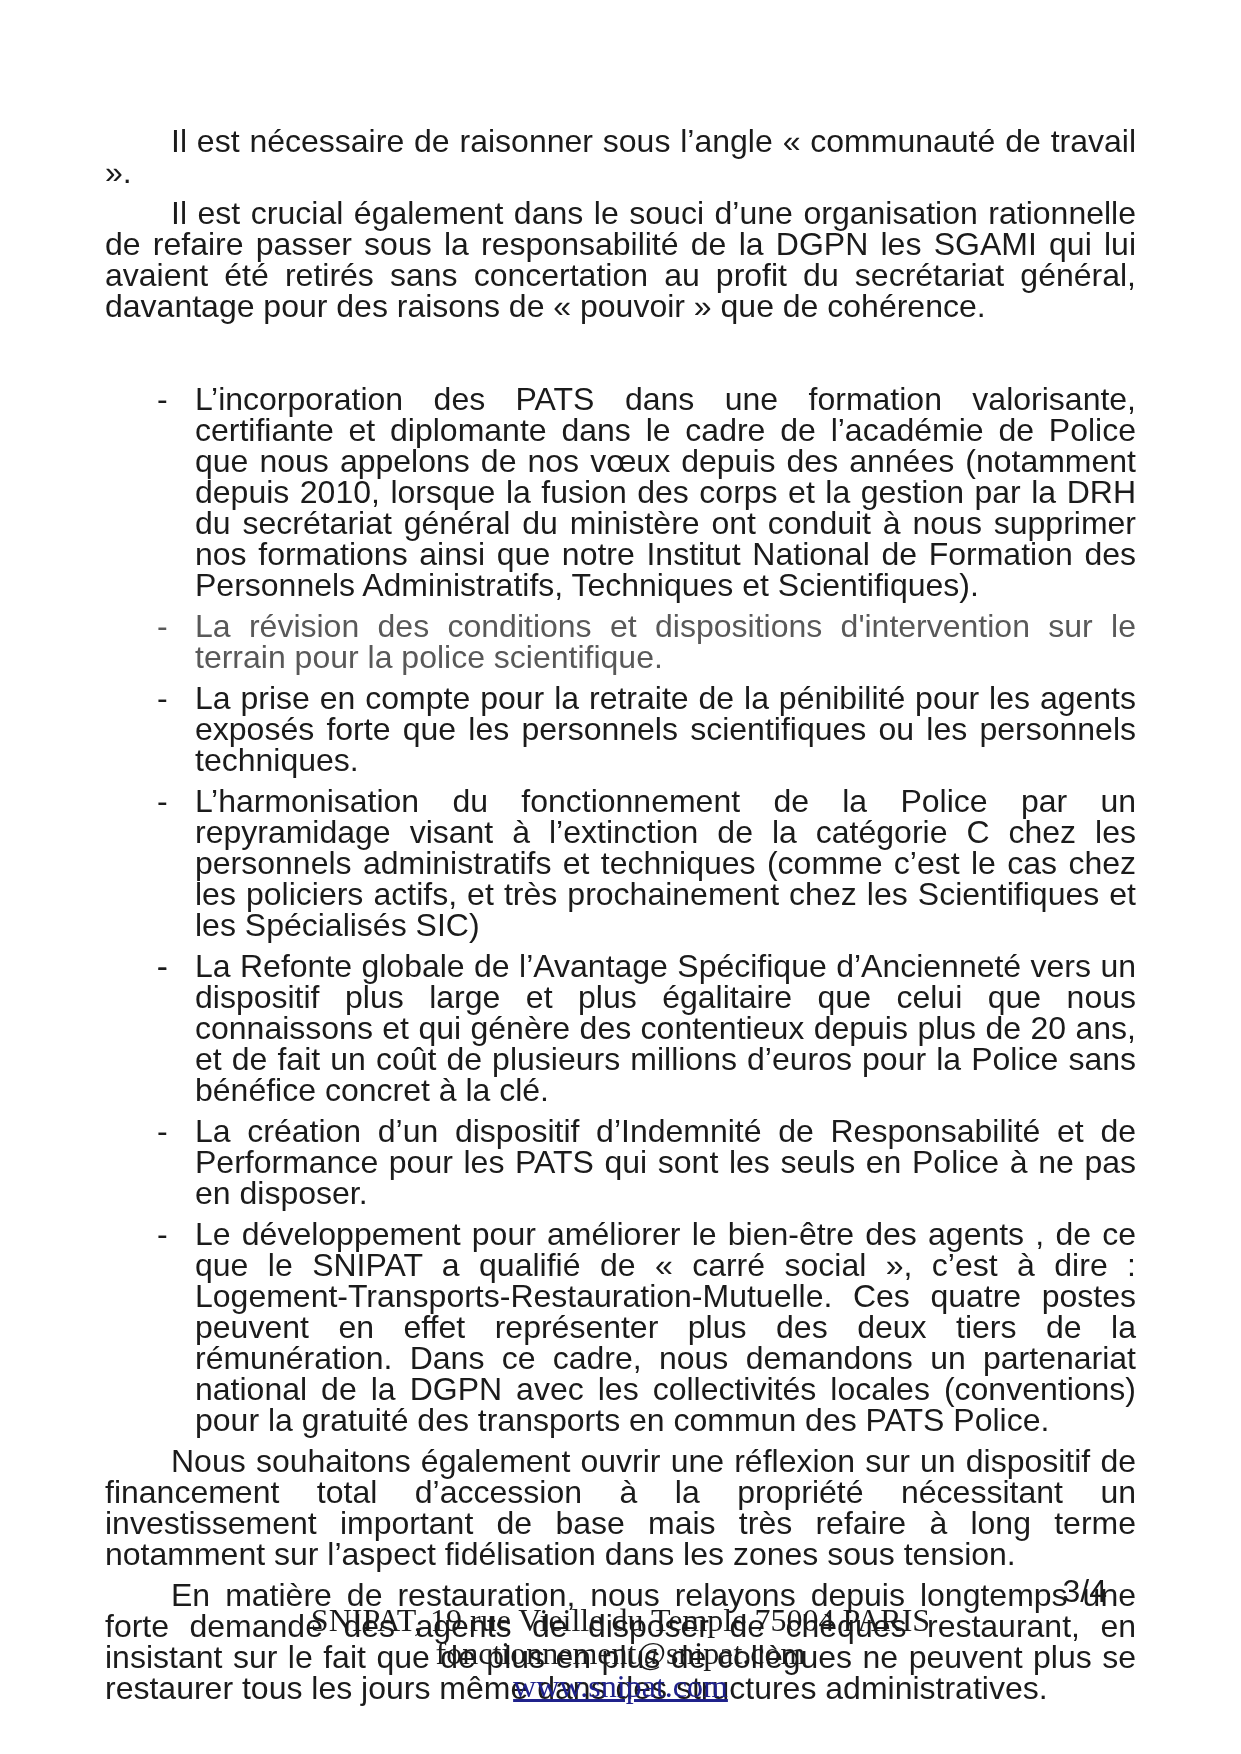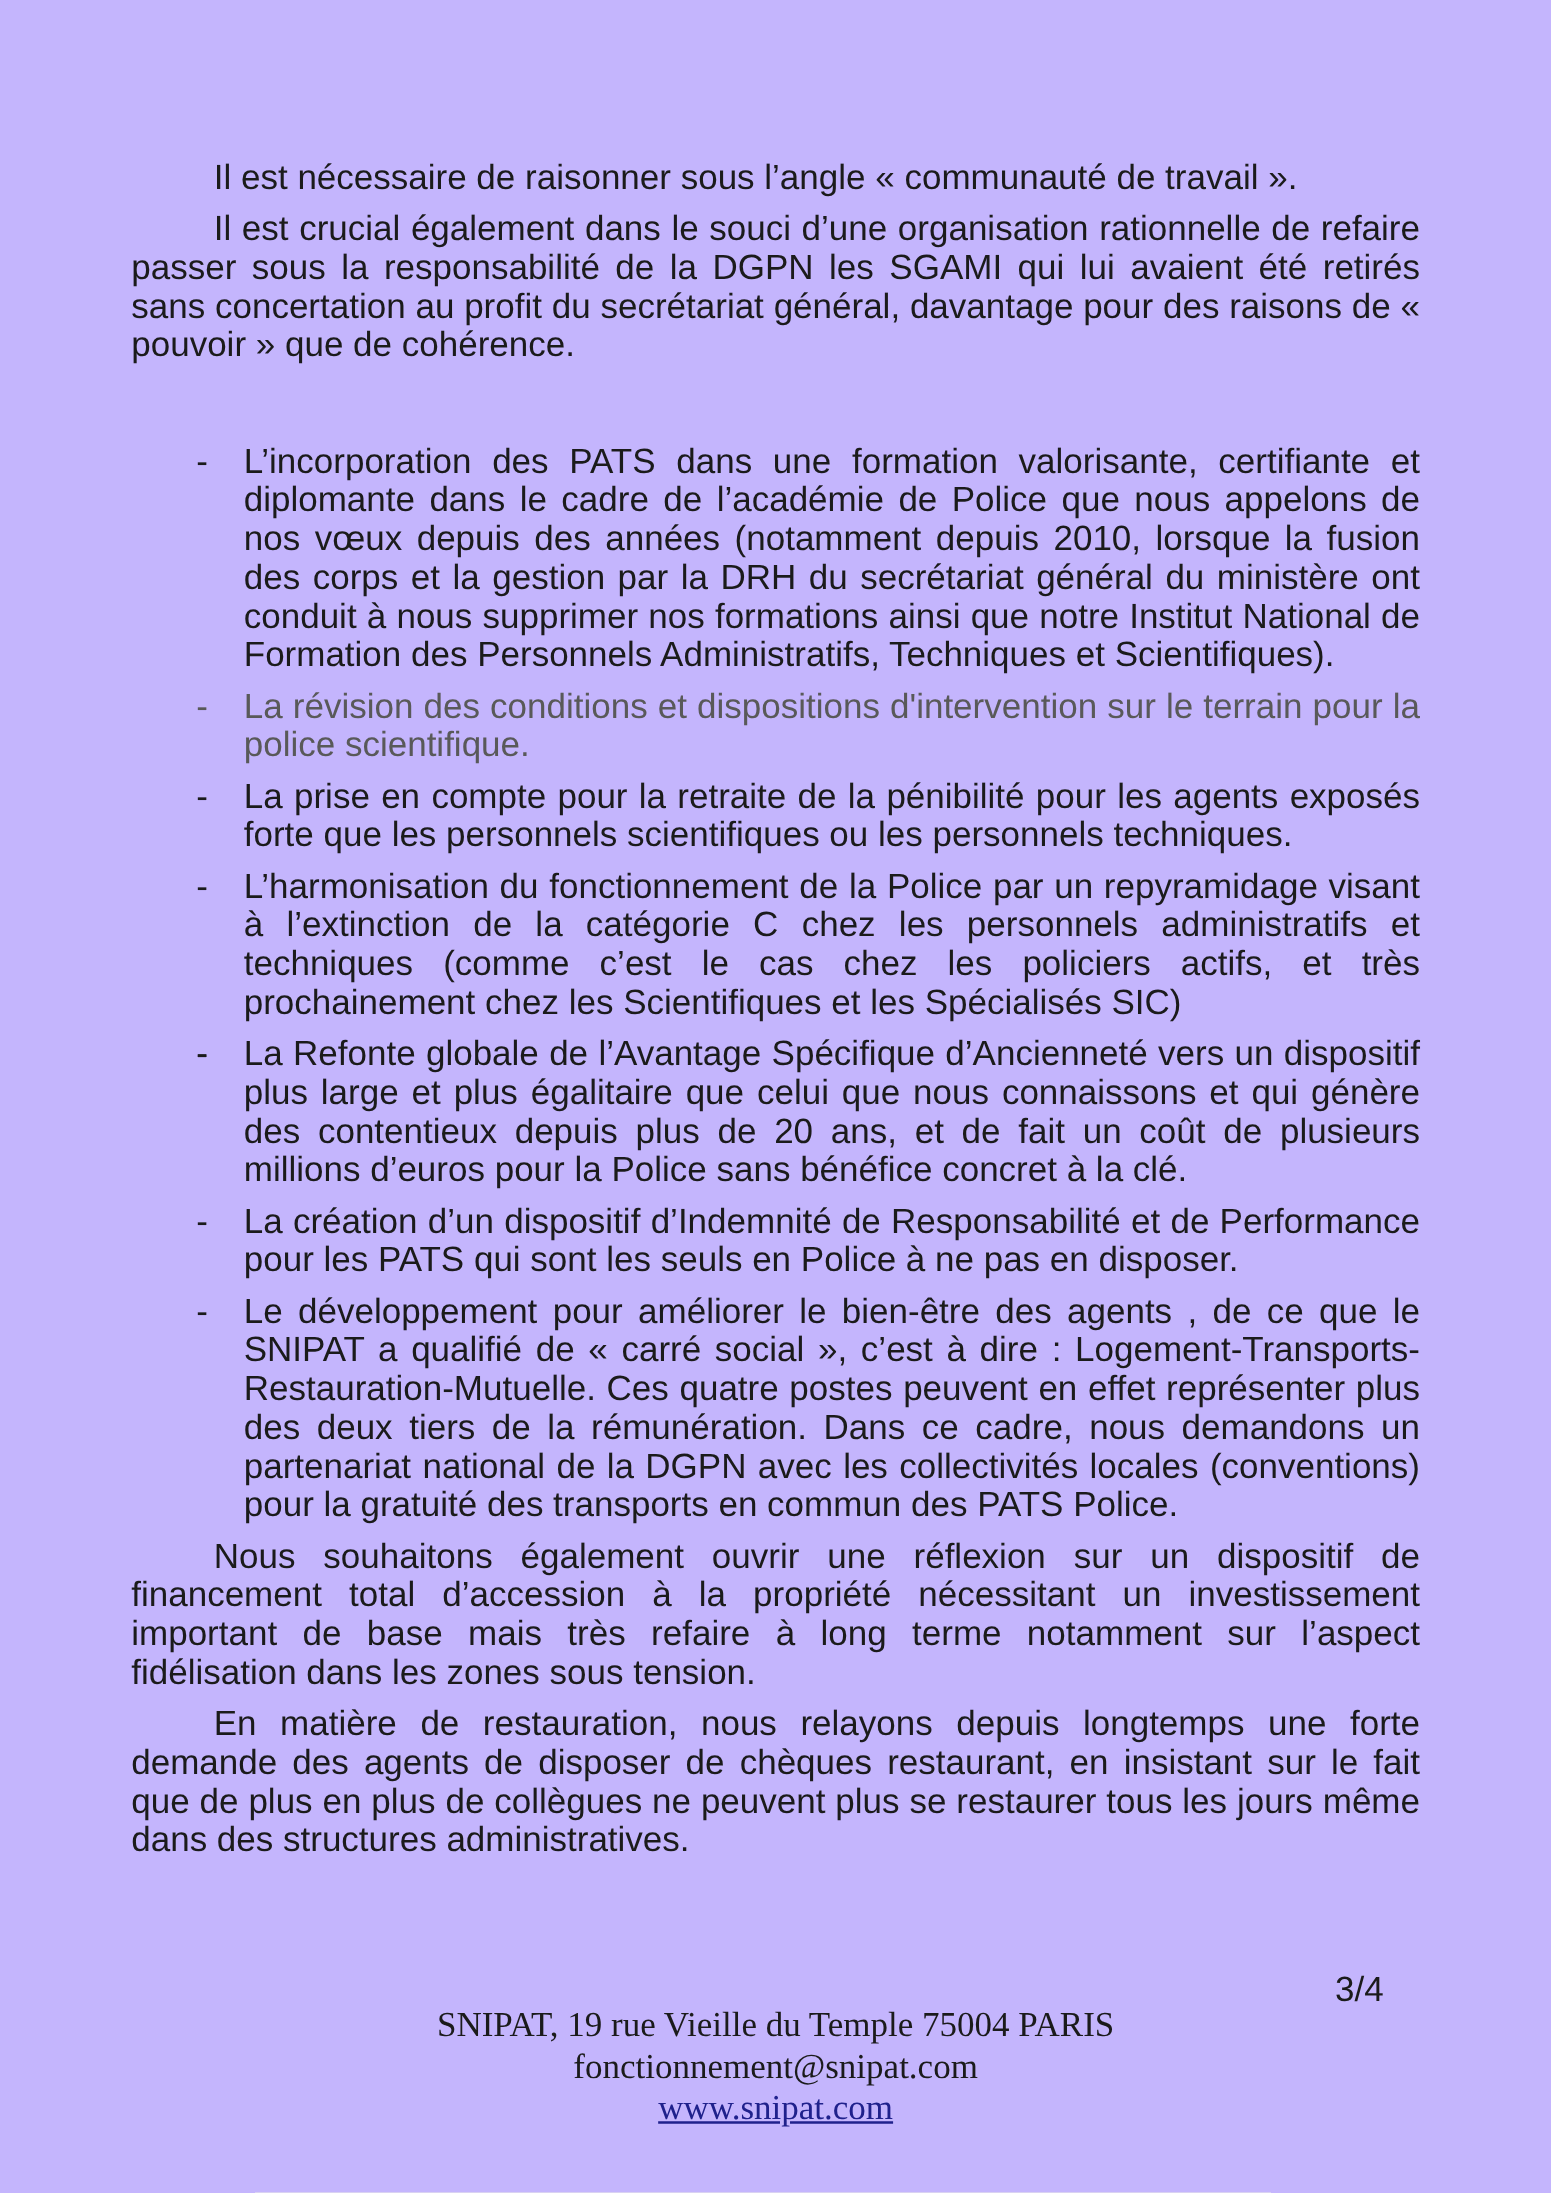--- a/index.html
+++ b/index.html
@@ -1,24 +1,24 @@
 <!DOCTYPE html>
 <html lang="fr"><head>
 <meta charset="utf-8">
 <style>
   html, body { margin: 0; padding: 0; background: #e9e9e9; }
   .page {
     position: relative;
     width: 1241px;
     height: 1754px;
     margin: 0 auto;
-    background: #c4b5fd;
+    background: #ffffff;
     color: #1b1b1b;
     font-family: "Liberation Sans", sans-serif;
-    font-size: 28px;
+    font-size: 32px;
     line-height: 31px;
     overflow: hidden;
   }
   .content {
     position: absolute;
     top: 126px;
     left: 105px;
     width: 1031px;
   }
   p.para {

